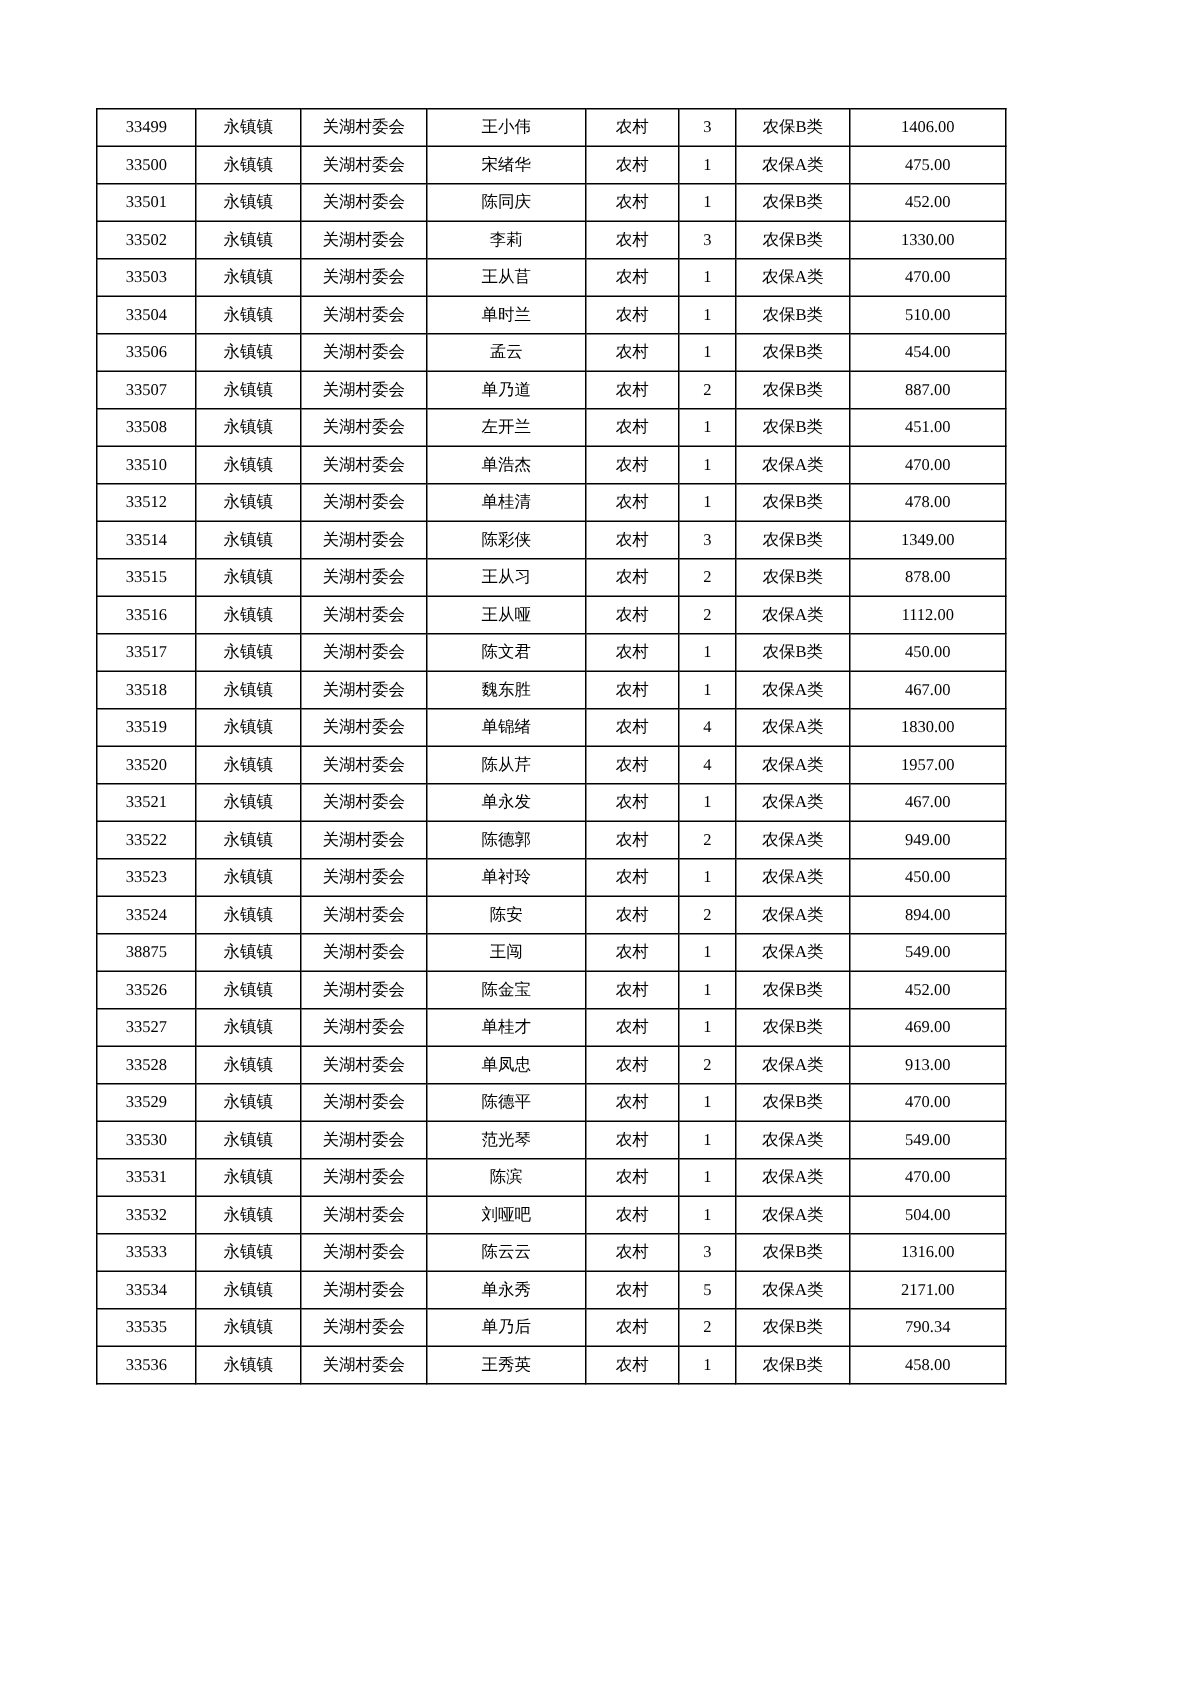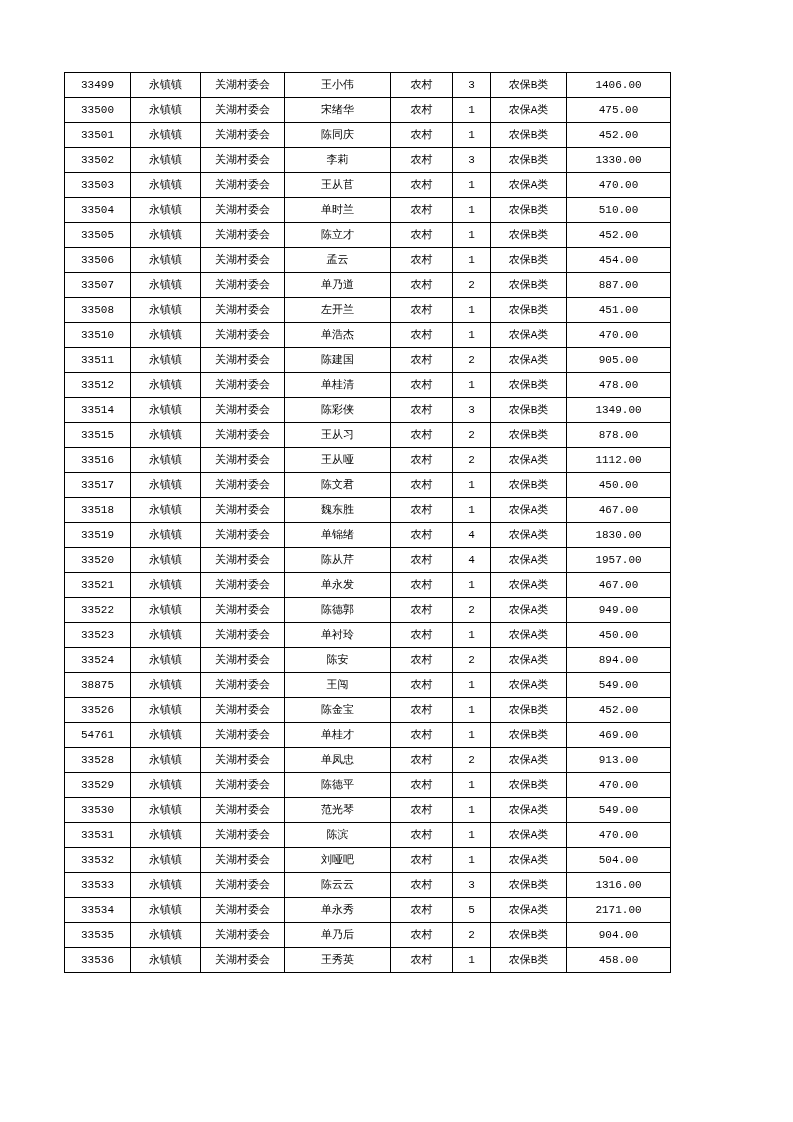--- a/index.html
+++ b/index.html
@@ -6,21 +6,21 @@
     margin: 0;
     padding: 0;
     background: #ffffff;
   }
   .page {
     position: relative;
     width: 793px;
     height: 1122px;
     background: #ffffff;
     overflow: hidden;
-    font-family: Liberation Mono, monospace;
+    font-family: Liberation Serif, serif;
   }
   table.data-table {
     position: absolute;
     left: 64px;
     top: 72px;
     border-collapse: collapse;
     table-layout: fixed;
   }
   table.data-table td {
     border: 1px solid #000000;
@@ -113,308 +113,288 @@
     <td>33504</td>
     <td>永镇镇</td>
     <td>关湖村委会</td>
     <td>单时兰</td>
     <td>农村</td>
     <td>1</td>
     <td>农保B类</td>
     <td>510.00</td>
   </tr>
         <tr>
-    <td>33505</td>
-    <td>永镇镇</td>
-    <td>关湖村委会</td>
-    <td>陈立才</td>
+    <td>33506</td>
+    <td>永镇镇</td>
+    <td>关湖村委会</td>
+    <td>孟云</td>
+    <td>农村</td>
+    <td>1</td>
+    <td>农保B类</td>
+    <td>454.00</td>
+  </tr>
+        <tr>
+    <td>33507</td>
+    <td>永镇镇</td>
+    <td>关湖村委会</td>
+    <td>单乃道</td>
+    <td>农村</td>
+    <td>2</td>
+    <td>农保B类</td>
+    <td>887.00</td>
+  </tr>
+        <tr>
+    <td>33508</td>
+    <td>永镇镇</td>
+    <td>关湖村委会</td>
+    <td>左开兰</td>
+    <td>农村</td>
+    <td>1</td>
+    <td>农保B类</td>
+    <td>451.00</td>
+  </tr>
+        <tr>
+    <td>33510</td>
+    <td>永镇镇</td>
+    <td>关湖村委会</td>
+    <td>单浩杰</td>
+    <td>农村</td>
+    <td>1</td>
+    <td>农保A类</td>
+    <td>470.00</td>
+  </tr>
+        <tr>
+    <td>33512</td>
+    <td>永镇镇</td>
+    <td>关湖村委会</td>
+    <td>单桂清</td>
+    <td>农村</td>
+    <td>1</td>
+    <td>农保B类</td>
+    <td>478.00</td>
+  </tr>
+        <tr>
+    <td>33514</td>
+    <td>永镇镇</td>
+    <td>关湖村委会</td>
+    <td>陈彩侠</td>
+    <td>农村</td>
+    <td>3</td>
+    <td>农保B类</td>
+    <td>1349.00</td>
+  </tr>
+        <tr>
+    <td>33515</td>
+    <td>永镇镇</td>
+    <td>关湖村委会</td>
+    <td>王从习</td>
+    <td>农村</td>
+    <td>2</td>
+    <td>农保B类</td>
+    <td>878.00</td>
+  </tr>
+        <tr>
+    <td>33516</td>
+    <td>永镇镇</td>
+    <td>关湖村委会</td>
+    <td>王从哑</td>
+    <td>农村</td>
+    <td>2</td>
+    <td>农保A类</td>
+    <td>1112.00</td>
+  </tr>
+        <tr>
+    <td>33517</td>
+    <td>永镇镇</td>
+    <td>关湖村委会</td>
+    <td>陈文君</td>
+    <td>农村</td>
+    <td>1</td>
+    <td>农保B类</td>
+    <td>450.00</td>
+  </tr>
+        <tr>
+    <td>33518</td>
+    <td>永镇镇</td>
+    <td>关湖村委会</td>
+    <td>魏东胜</td>
+    <td>农村</td>
+    <td>1</td>
+    <td>农保A类</td>
+    <td>467.00</td>
+  </tr>
+        <tr>
+    <td>33519</td>
+    <td>永镇镇</td>
+    <td>关湖村委会</td>
+    <td>单锦绪</td>
+    <td>农村</td>
+    <td>4</td>
+    <td>农保A类</td>
+    <td>1830.00</td>
+  </tr>
+        <tr>
+    <td>33520</td>
+    <td>永镇镇</td>
+    <td>关湖村委会</td>
+    <td>陈从芹</td>
+    <td>农村</td>
+    <td>4</td>
+    <td>农保A类</td>
+    <td>1957.00</td>
+  </tr>
+        <tr>
+    <td>33521</td>
+    <td>永镇镇</td>
+    <td>关湖村委会</td>
+    <td>单永发</td>
+    <td>农村</td>
+    <td>1</td>
+    <td>农保A类</td>
+    <td>467.00</td>
+  </tr>
+        <tr>
+    <td>33522</td>
+    <td>永镇镇</td>
+    <td>关湖村委会</td>
+    <td>陈德郭</td>
+    <td>农村</td>
+    <td>2</td>
+    <td>农保A类</td>
+    <td>949.00</td>
+  </tr>
+        <tr>
+    <td>33523</td>
+    <td>永镇镇</td>
+    <td>关湖村委会</td>
+    <td>单衬玲</td>
+    <td>农村</td>
+    <td>1</td>
+    <td>农保A类</td>
+    <td>450.00</td>
+  </tr>
+        <tr>
+    <td>33524</td>
+    <td>永镇镇</td>
+    <td>关湖村委会</td>
+    <td>陈安</td>
+    <td>农村</td>
+    <td>2</td>
+    <td>农保A类</td>
+    <td>894.00</td>
+  </tr>
+        <tr>
+    <td>38875</td>
+    <td>永镇镇</td>
+    <td>关湖村委会</td>
+    <td>王闯</td>
+    <td>农村</td>
+    <td>1</td>
+    <td>农保A类</td>
+    <td>549.00</td>
+  </tr>
+        <tr>
+    <td>33526</td>
+    <td>永镇镇</td>
+    <td>关湖村委会</td>
+    <td>陈金宝</td>
     <td>农村</td>
     <td>1</td>
     <td>农保B类</td>
     <td>452.00</td>
   </tr>
         <tr>
-    <td>33506</td>
-    <td>永镇镇</td>
-    <td>关湖村委会</td>
-    <td>孟云</td>
-    <td>农村</td>
-    <td>1</td>
-    <td>农保B类</td>
-    <td>454.00</td>
-  </tr>
-        <tr>
-    <td>33507</td>
-    <td>永镇镇</td>
-    <td>关湖村委会</td>
-    <td>单乃道</td>
-    <td>农村</td>
-    <td>2</td>
-    <td>农保B类</td>
-    <td>887.00</td>
-  </tr>
-        <tr>
-    <td>33508</td>
-    <td>永镇镇</td>
-    <td>关湖村委会</td>
-    <td>左开兰</td>
-    <td>农村</td>
-    <td>1</td>
-    <td>农保B类</td>
-    <td>451.00</td>
-  </tr>
-        <tr>
-    <td>33510</td>
-    <td>永镇镇</td>
-    <td>关湖村委会</td>
-    <td>单浩杰</td>
-    <td>农村</td>
-    <td>1</td>
-    <td>农保A类</td>
+    <td>33527</td>
+    <td>永镇镇</td>
+    <td>关湖村委会</td>
+    <td>单桂才</td>
+    <td>农村</td>
+    <td>1</td>
+    <td>农保B类</td>
+    <td>469.00</td>
+  </tr>
+        <tr>
+    <td>33528</td>
+    <td>永镇镇</td>
+    <td>关湖村委会</td>
+    <td>单凤忠</td>
+    <td>农村</td>
+    <td>2</td>
+    <td>农保A类</td>
+    <td>913.00</td>
+  </tr>
+        <tr>
+    <td>33529</td>
+    <td>永镇镇</td>
+    <td>关湖村委会</td>
+    <td>陈德平</td>
+    <td>农村</td>
+    <td>1</td>
+    <td>农保B类</td>
     <td>470.00</td>
   </tr>
         <tr>
-    <td>33511</td>
-    <td>永镇镇</td>
-    <td>关湖村委会</td>
-    <td>陈建国</td>
-    <td>农村</td>
-    <td>2</td>
-    <td>农保A类</td>
-    <td>905.00</td>
-  </tr>
-        <tr>
-    <td>33512</td>
-    <td>永镇镇</td>
-    <td>关湖村委会</td>
-    <td>单桂清</td>
-    <td>农村</td>
-    <td>1</td>
-    <td>农保B类</td>
-    <td>478.00</td>
-  </tr>
-        <tr>
-    <td>33514</td>
-    <td>永镇镇</td>
-    <td>关湖村委会</td>
-    <td>陈彩侠</td>
+    <td>33530</td>
+    <td>永镇镇</td>
+    <td>关湖村委会</td>
+    <td>范光琴</td>
+    <td>农村</td>
+    <td>1</td>
+    <td>农保A类</td>
+    <td>549.00</td>
+  </tr>
+        <tr>
+    <td>33531</td>
+    <td>永镇镇</td>
+    <td>关湖村委会</td>
+    <td>陈滨</td>
+    <td>农村</td>
+    <td>1</td>
+    <td>农保A类</td>
+    <td>470.00</td>
+  </tr>
+        <tr>
+    <td>33532</td>
+    <td>永镇镇</td>
+    <td>关湖村委会</td>
+    <td>刘哑吧</td>
+    <td>农村</td>
+    <td>1</td>
+    <td>农保A类</td>
+    <td>504.00</td>
+  </tr>
+        <tr>
+    <td>33533</td>
+    <td>永镇镇</td>
+    <td>关湖村委会</td>
+    <td>陈云云</td>
     <td>农村</td>
     <td>3</td>
     <td>农保B类</td>
-    <td>1349.00</td>
-  </tr>
-        <tr>
-    <td>33515</td>
-    <td>永镇镇</td>
-    <td>关湖村委会</td>
-    <td>王从习</td>
-    <td>农村</td>
-    <td>2</td>
-    <td>农保B类</td>
-    <td>878.00</td>
-  </tr>
-        <tr>
-    <td>33516</td>
-    <td>永镇镇</td>
-    <td>关湖村委会</td>
-    <td>王从哑</td>
-    <td>农村</td>
-    <td>2</td>
-    <td>农保A类</td>
-    <td>1112.00</td>
-  </tr>
-        <tr>
-    <td>33517</td>
-    <td>永镇镇</td>
-    <td>关湖村委会</td>
-    <td>陈文君</td>
-    <td>农村</td>
-    <td>1</td>
-    <td>农保B类</td>
-    <td>450.00</td>
-  </tr>
-        <tr>
-    <td>33518</td>
-    <td>永镇镇</td>
-    <td>关湖村委会</td>
-    <td>魏东胜</td>
-    <td>农村</td>
-    <td>1</td>
-    <td>农保A类</td>
-    <td>467.00</td>
-  </tr>
-        <tr>
-    <td>33519</td>
-    <td>永镇镇</td>
-    <td>关湖村委会</td>
-    <td>单锦绪</td>
-    <td>农村</td>
-    <td>4</td>
-    <td>农保A类</td>
-    <td>1830.00</td>
-  </tr>
-        <tr>
-    <td>33520</td>
-    <td>永镇镇</td>
-    <td>关湖村委会</td>
-    <td>陈从芹</td>
-    <td>农村</td>
-    <td>4</td>
-    <td>农保A类</td>
-    <td>1957.00</td>
-  </tr>
-        <tr>
-    <td>33521</td>
-    <td>永镇镇</td>
-    <td>关湖村委会</td>
-    <td>单永发</td>
-    <td>农村</td>
-    <td>1</td>
-    <td>农保A类</td>
-    <td>467.00</td>
-  </tr>
-        <tr>
-    <td>33522</td>
-    <td>永镇镇</td>
-    <td>关湖村委会</td>
-    <td>陈德郭</td>
-    <td>农村</td>
-    <td>2</td>
-    <td>农保A类</td>
-    <td>949.00</td>
-  </tr>
-        <tr>
-    <td>33523</td>
-    <td>永镇镇</td>
-    <td>关湖村委会</td>
-    <td>单衬玲</td>
-    <td>农村</td>
-    <td>1</td>
-    <td>农保A类</td>
-    <td>450.00</td>
-  </tr>
-        <tr>
-    <td>33524</td>
-    <td>永镇镇</td>
-    <td>关湖村委会</td>
-    <td>陈安</td>
-    <td>农村</td>
-    <td>2</td>
-    <td>农保A类</td>
-    <td>894.00</td>
-  </tr>
-        <tr>
-    <td>38875</td>
-    <td>永镇镇</td>
-    <td>关湖村委会</td>
-    <td>王闯</td>
-    <td>农村</td>
-    <td>1</td>
-    <td>农保A类</td>
-    <td>549.00</td>
-  </tr>
-        <tr>
-    <td>33526</td>
-    <td>永镇镇</td>
-    <td>关湖村委会</td>
-    <td>陈金宝</td>
-    <td>农村</td>
-    <td>1</td>
-    <td>农保B类</td>
-    <td>452.00</td>
-  </tr>
-        <tr>
-    <td>54761</td>
-    <td>永镇镇</td>
-    <td>关湖村委会</td>
-    <td>单桂才</td>
-    <td>农村</td>
-    <td>1</td>
-    <td>农保B类</td>
-    <td>469.00</td>
-  </tr>
-        <tr>
-    <td>33528</td>
-    <td>永镇镇</td>
-    <td>关湖村委会</td>
-    <td>单凤忠</td>
-    <td>农村</td>
-    <td>2</td>
-    <td>农保A类</td>
-    <td>913.00</td>
-  </tr>
-        <tr>
-    <td>33529</td>
-    <td>永镇镇</td>
-    <td>关湖村委会</td>
-    <td>陈德平</td>
-    <td>农村</td>
-    <td>1</td>
-    <td>农保B类</td>
-    <td>470.00</td>
-  </tr>
-        <tr>
-    <td>33530</td>
-    <td>永镇镇</td>
-    <td>关湖村委会</td>
-    <td>范光琴</td>
-    <td>农村</td>
-    <td>1</td>
-    <td>农保A类</td>
-    <td>549.00</td>
-  </tr>
-        <tr>
-    <td>33531</td>
-    <td>永镇镇</td>
-    <td>关湖村委会</td>
-    <td>陈滨</td>
-    <td>农村</td>
-    <td>1</td>
-    <td>农保A类</td>
-    <td>470.00</td>
-  </tr>
-        <tr>
-    <td>33532</td>
-    <td>永镇镇</td>
-    <td>关湖村委会</td>
-    <td>刘哑吧</td>
-    <td>农村</td>
-    <td>1</td>
-    <td>农保A类</td>
-    <td>504.00</td>
-  </tr>
-        <tr>
-    <td>33533</td>
-    <td>永镇镇</td>
-    <td>关湖村委会</td>
-    <td>陈云云</td>
-    <td>农村</td>
-    <td>3</td>
-    <td>农保B类</td>
     <td>1316.00</td>
   </tr>
         <tr>
     <td>33534</td>
     <td>永镇镇</td>
     <td>关湖村委会</td>
     <td>单永秀</td>
     <td>农村</td>
     <td>5</td>
     <td>农保A类</td>
     <td>2171.00</td>
   </tr>
         <tr>
     <td>33535</td>
     <td>永镇镇</td>
     <td>关湖村委会</td>
     <td>单乃后</td>
     <td>农村</td>
     <td>2</td>
     <td>农保B类</td>
-    <td>904.00</td>
+    <td>790.34</td>
   </tr>
         <tr>
     <td>33536</td>
     <td>永镇镇</td>
     <td>关湖村委会</td>
     <td>王秀英</td>
     <td>农村</td>
     <td>1</td>
     <td>农保B类</td>
     <td>458.00</td>

